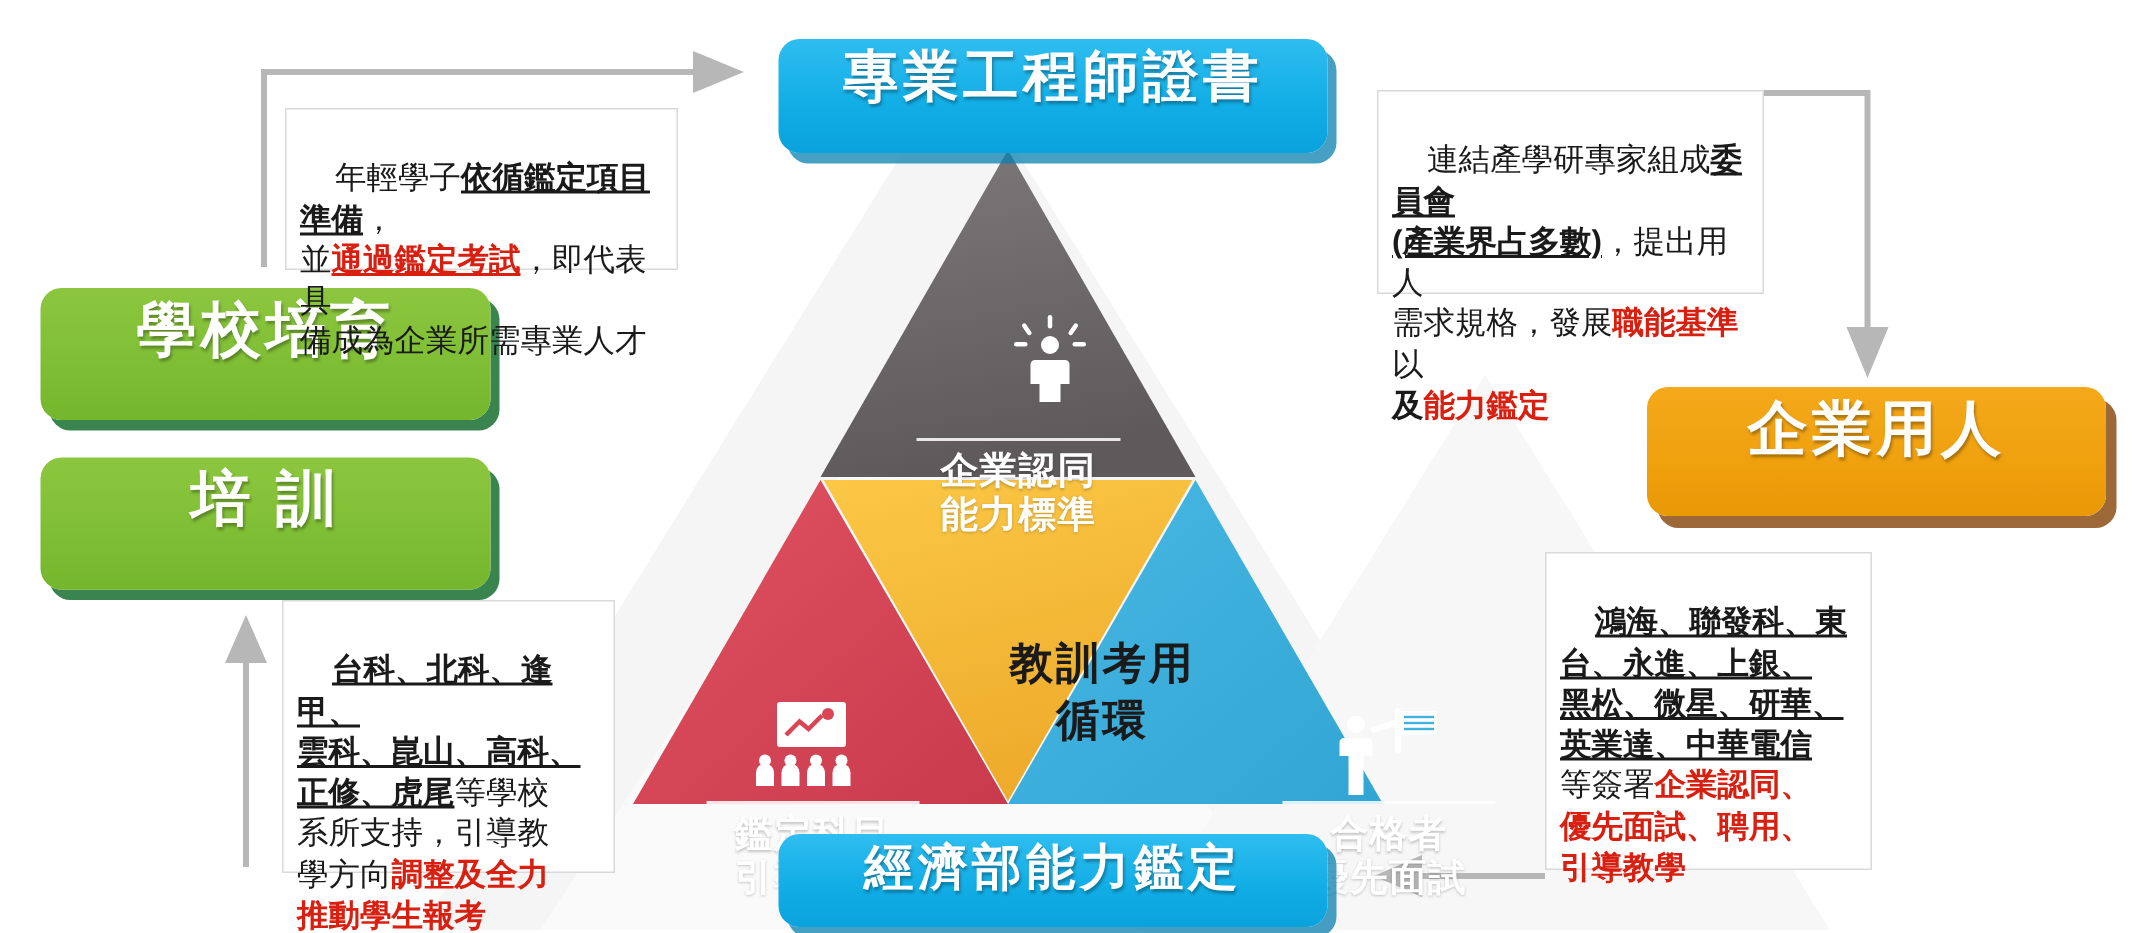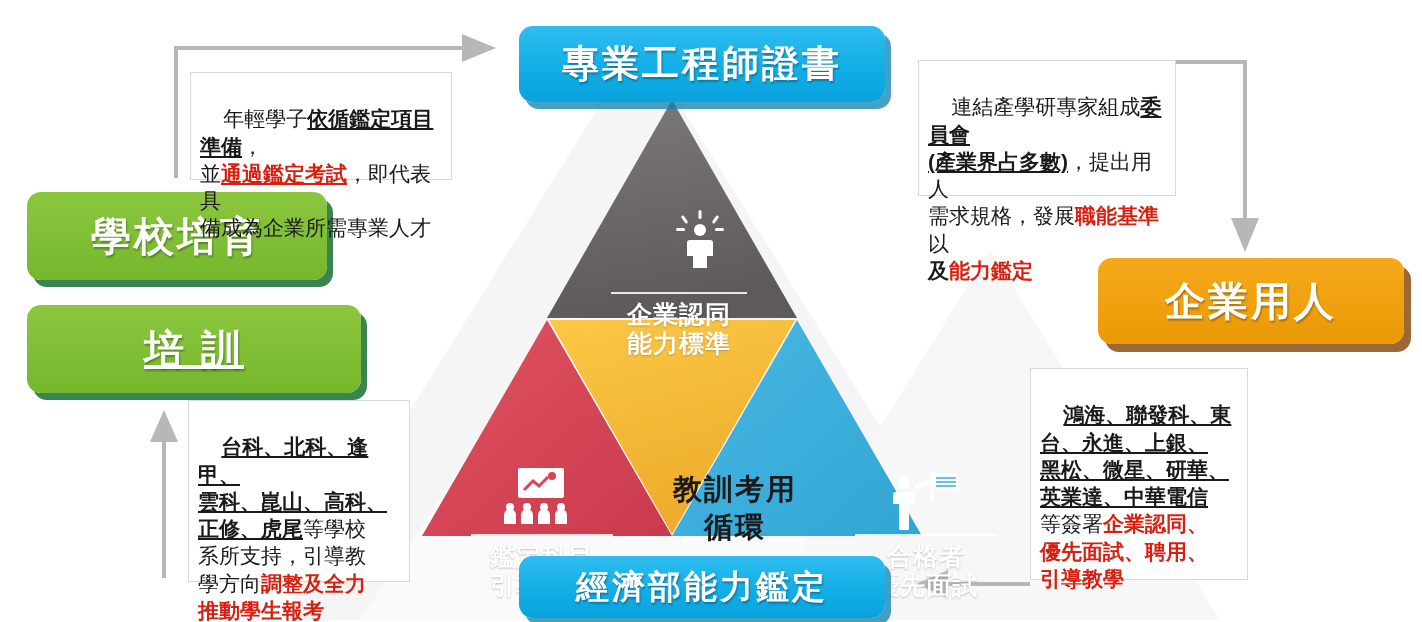--- a/index.html
+++ b/index.html
@@ -66,27 +66,27 @@
   #ico-top{left:676px;top:210px;width:48px;height:60px;}
   
   #lbl-left{left:466px;top:534px;width:152px;font-size:25px;}
   #ico-left{left:502px;top:468px;width:78px;height:56px;}
   
   #lbl-right{left:850px;top:534px;width:152px;font-size:25px;}
   #ico-right{left:888px;top:472px;width:72px;height:58px;}
   
   #lbl-center{
     left:640px;top:425px;width:190px;font-size:29px;
-    color:#1a1a1a;text-shadow:none;letter-spacing:2px;line-height:1.3;margin-top:46px;
+    color:#1a1a1a;text-shadow:none;letter-spacing:2px;line-height:1.3;
   }
 
   
   .pill{
     position:absolute;
-    display:flex;align-items:center;justify-content:center;
+    display:flex;justify-content:center;
     color:#ffffff;font-weight:bold;
     letter-spacing:3px;
     border-radius:14px;
     text-shadow:1px 2px 2px rgba(0,0,0,.30);
     box-sizing:border-box;
   }
   .pill-blue{
     background:linear-gradient(180deg,#2fbdf0 0%,#12aee6 55%,#0aa2dd 100%);
     box-shadow:6px 7px 0 rgba(8,128,176,.75);
   }
@@ -95,21 +95,21 @@
     box-shadow:6px 7px 0 rgba(22,110,48,.85);
   }
   .pill-orange{
     background:linear-gradient(180deg,#f4a91b 0%,#efa00d 60%,#e99806 100%);
     box-shadow:7px 8px 0 rgba(140,78,20,.85);
   }
 
   #pill-top{left:519px;top:26px;width:366px;height:76px;font-size:37px;}
   #pill-bottom{left:519px;top:556px;width:366px;height:62px;font-size:33px;font-family:Liberation Serif, serif;}
   #pill-school{left:27px;top:192px;width:300px;height:88px;font-size:40px;}
-  #pill-train{left:27px;top:305px;width:334px;height:88px;font-size:40px;text-decoration:underline;}
+  #pill-train{left:27px;top:305px;width:300px;height:88px;font-size:40px;}
   #pill-company{left:1098px;top:258px;width:306px;height:86px;font-size:40px;}
 
   
   .note{
     position:absolute;
     background:#ffffff;
     border:1px solid #d9d9d9;
     box-sizing:border-box;
     color:#1a1a1a;
     font-size:21px;

